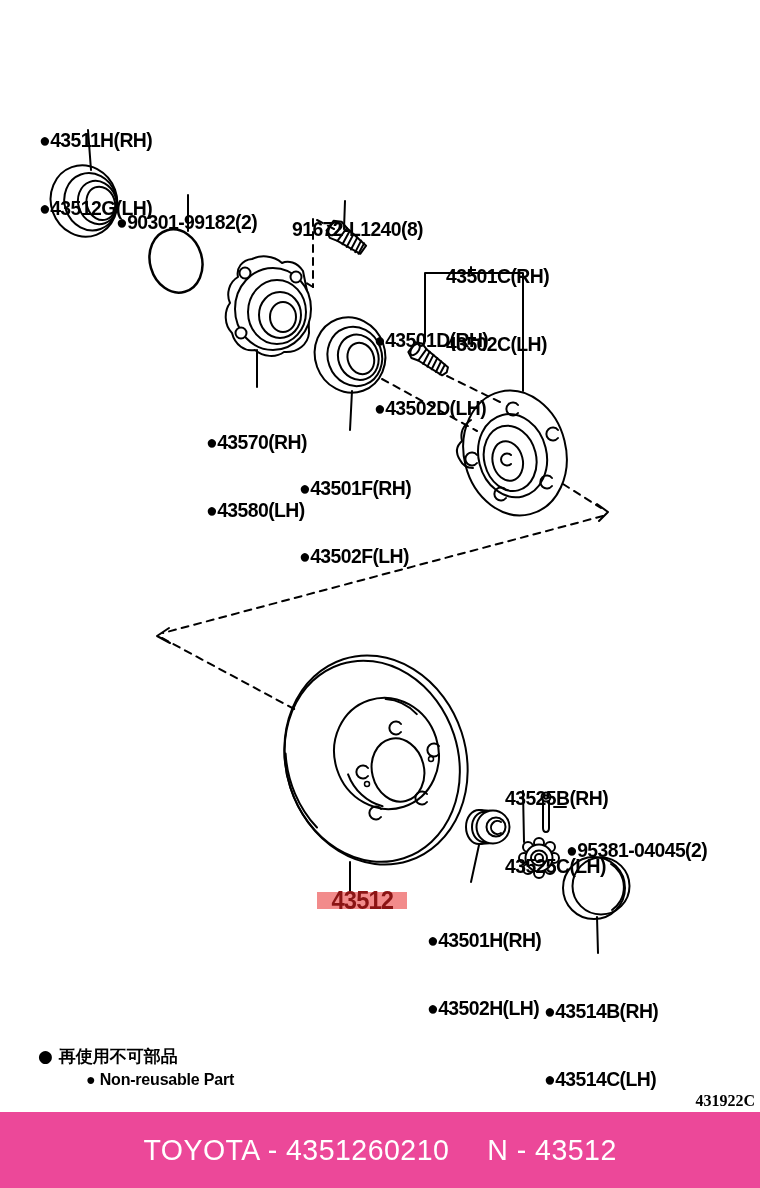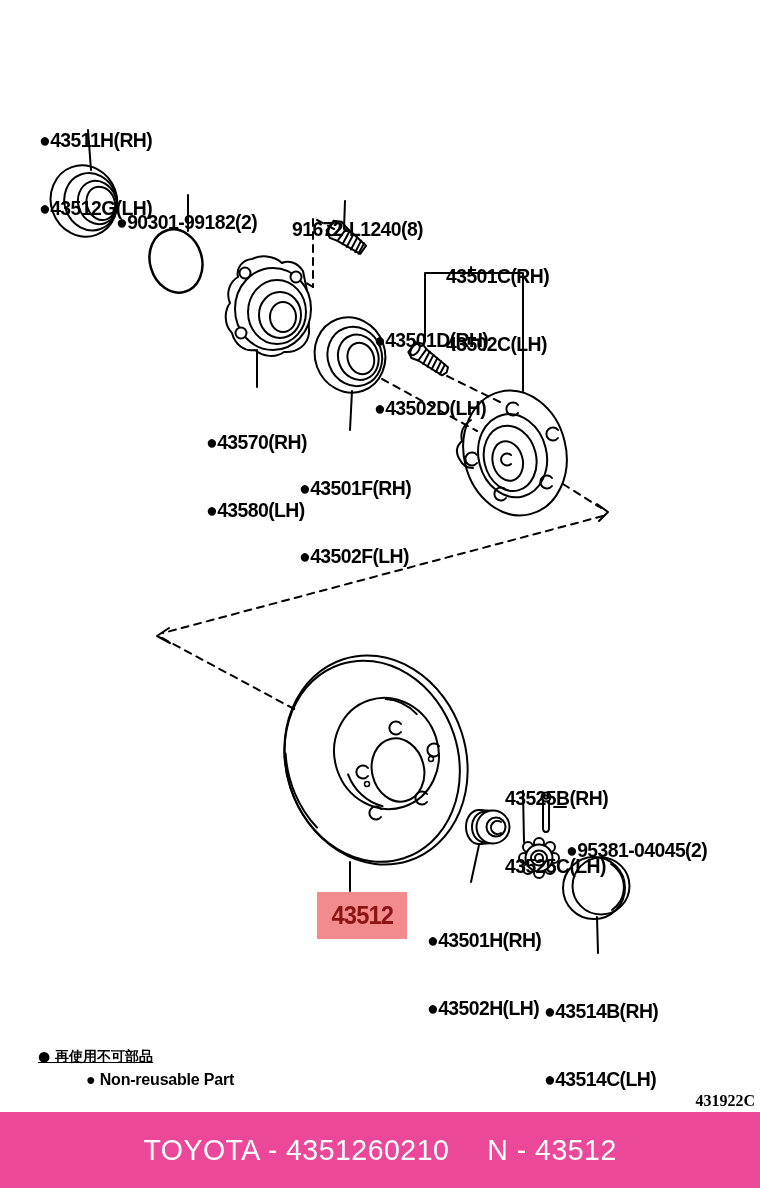--- a/index.html
+++ b/index.html
@@ -3,26 +3,26 @@
 <meta charset="utf-8">
 <style>
   html,body{margin:0;padding:0;background:#fff;}
   .stage{position:relative;width:760px;height:1188px;background:#ffffff;overflow:hidden;
          font-family:"Liberation Sans","DejaVu Sans",sans-serif;}
   svg.art{position:absolute;left:0;top:0;}
   .plabel{position:absolute;font-family:"Liberation Sans","DejaVu Sans",sans-serif;
           font-weight:700;font-size:20px;line-height:22.5px;letter-spacing:-0.6px;
           color:#000;white-space:pre;transform:scaleX(0.97);transform-origin:0 0;cursor:pointer;}
   .plabel div{white-space:pre;}
-  .hlbox{position:absolute;left:317px;top:892px;width:90px;height:47px;
+  .hlbox{position:absolute;left:317px;top:892px;width:90px;height:17px;
          background:#f28b8b;display:flex;align-items:center;justify-content:center;cursor:pointer;}
   .hlbox span{font-weight:700;font-size:25px;letter-spacing:-1px;color:#8b1414;
               transform:scaleX(0.95);}
   .legend{position:absolute;left:38px;top:1044px;color:#000;}
-  .legend .jp{font-family:"DejaVu Sans",sans-serif;font-weight:700;font-size:14px;line-height:24px;white-space:pre;text-decoration:underline;}
+  .legend .jp{font-family:"DejaVu Sans",sans-serif;font-weight:700;font-size:17px;line-height:24px;white-space:pre;}
   .legend .en{font-family:"Liberation Sans",sans-serif;font-weight:700;font-size:16px;line-height:24px;
               letter-spacing:-0.2px;white-space:pre;margin-left:48px;}
   .dcode{position:absolute;right:5px;top:1092px;font-family:"Liberation Serif","DejaVu Serif",serif;
          font-weight:700;font-size:16px;color:#000;margin-left:16px;}
   .footer{position:absolute;left:0;top:1112px;width:760px;height:76px;background:#ec4899;
           display:flex;align-items:center;justify-content:center;}
   .footer .inner{display:flex;gap:40px;transform:scaleX(0.95);}
   .footer span{color:#fff;font-size:30px;font-weight:400;letter-spacing:0.5px;white-space:pre;}
 </style>
 </head>

